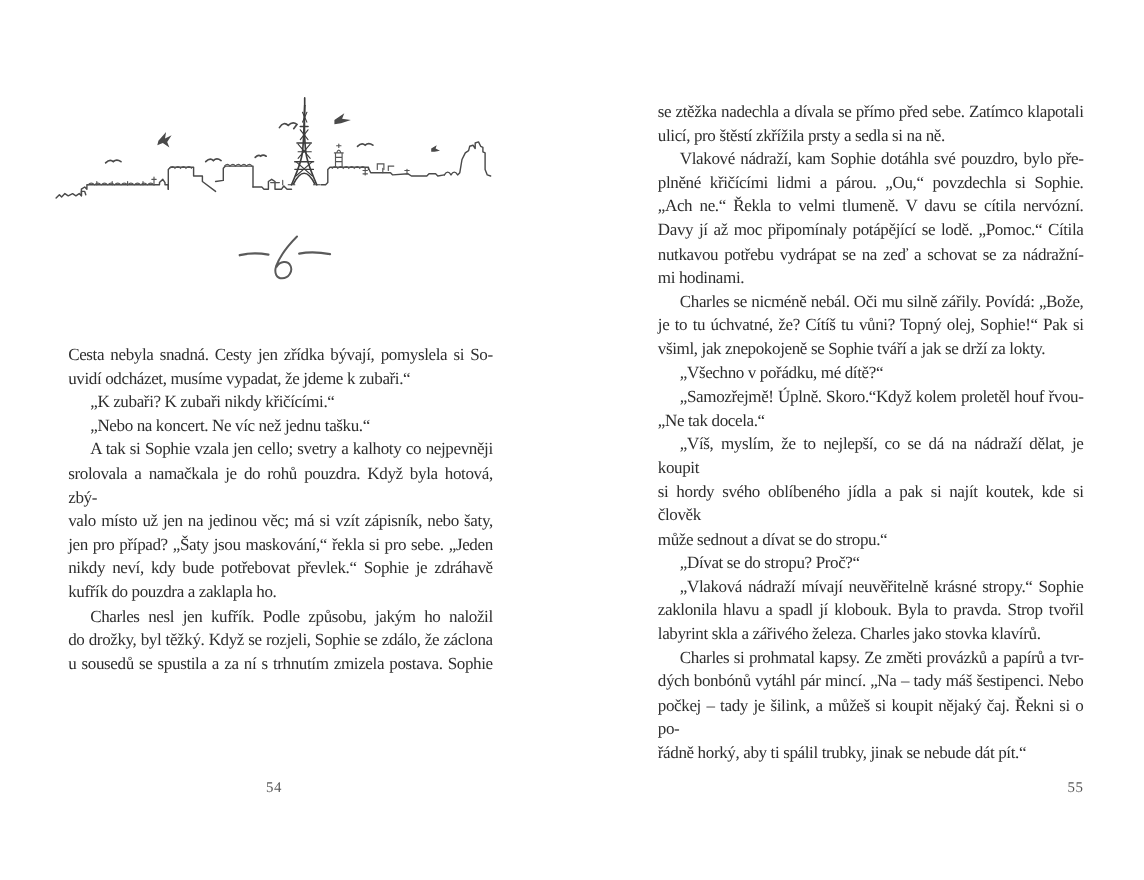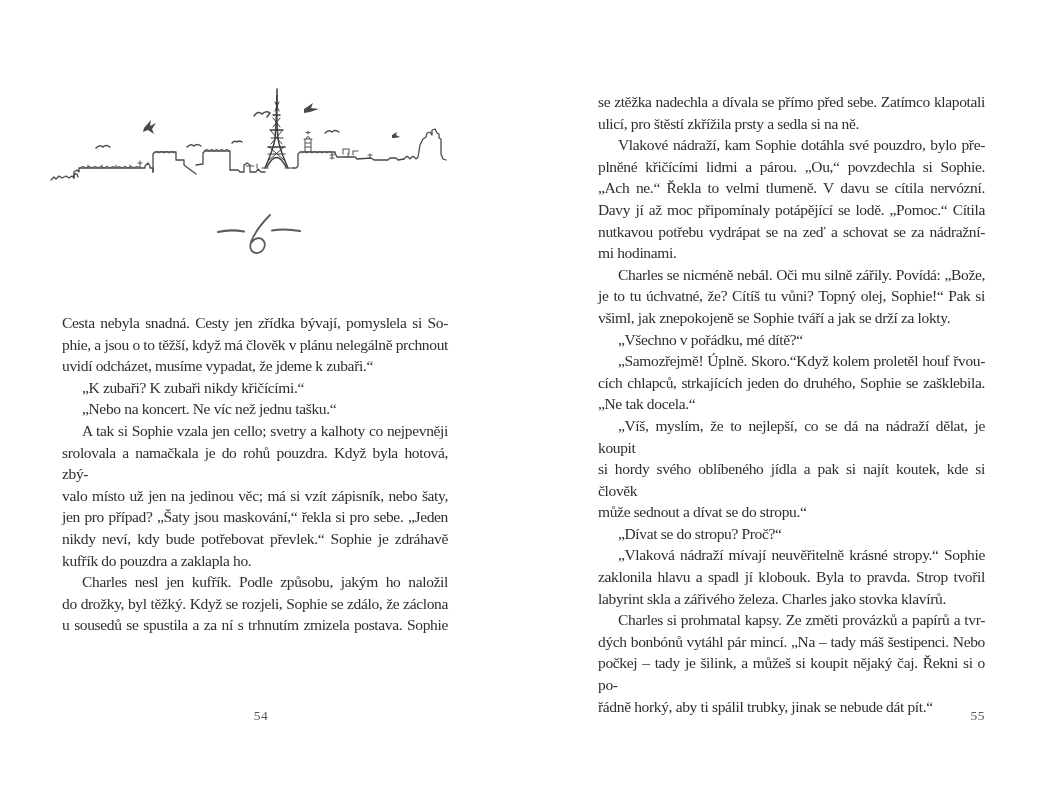--- a/index.html
+++ b/index.html
@@ -13,21 +13,21 @@
   }
   .text-left{left:62px;top:312px;width:386px;}
   .text-right{left:598px;top:91px;width:387px;}
   .line{text-align:justify;text-align-last:justify;white-space:normal;}
   .line.end{text-align-last:left;}
   .line.indent{text-indent:20px;}
   .page-number{
     position:absolute;top:708px;width:386px;text-align:center;
     font-size:13.5px;color:#555;letter-spacing:0.5px;
   }
-  .pn-left{left:68px;}
+  .pn-left{left:56px;}
   .pn-right{left:598px;width:387px;text-align:right;}
   .illustration{position:absolute;left:48px;top:84px;width:404px;height:175px;}
   svg .ink{stroke:#4a4a4a;stroke-width:1.3;fill:none;stroke-linecap:round;stroke-linejoin:round;}
   svg .ink-thin{stroke:#555;stroke-width:1.05;fill:none;stroke-linecap:round;}
   svg .tower{stroke:#3c3c3c;stroke-width:1.5;fill:none;stroke-linecap:round;stroke-linejoin:round;}
   svg .tower-thin{stroke:#3c3c3c;stroke-width:1px;fill:none;stroke-linecap:round;}
   svg .bird-fill{fill:#4a4a4a;stroke:none;}
   svg .bird-line{stroke:#4a4a4a;stroke-width:1.5;fill:none;stroke-linecap:round;}
   svg .orn{stroke:#5a5a5a;stroke-width:2.1;fill:none;stroke-linecap:round;}
   svg .orn-num{stroke:#5a5a5a;stroke-width:1.8;fill:none;stroke-linecap:round;stroke-linejoin:round;}
@@ -95,21 +95,20 @@
 
     <g aria-label="6">
       <path class="orn" d="M170,148 C178,146 188,146 196,147.5"></path>
       <path class="orn-num" d="M222,131 C214,139 206,150 203,158 C201,164.5 203.5,169 208.5,169 C214.5,169 218.5,162.5 216,157.5 C213.5,152.5 206.5,153.5 203.5,158.5"></path>
       <path class="orn" d="M224,146.5 C232,145 244,145.5 252,147"></path>
     </g>
   </svg>
 
   <div class="text-block text-left">
       <div class="line">Cesta nebyla snadná. Cesty jen zřídka bývají, pomyslela si So-</div>
-      <div class="line">phie, a jsou o to těžší, když má člověk v plánu nelegálně prchnout</div>
       <div class="line end">uvidí odcházet, musíme vypadat, že jdeme k zubaři.“</div>
       <div class="line indent end">„K zubaři? K zubaři nikdy křičícími.“</div>
       <div class="line indent end">„Nebo na koncert. Ne víc než jednu tašku.“</div>
       <div class="line indent">A tak si Sophie vzala jen cello; svetry a kalhoty co nejpevněji</div>
       <div class="line">srolovala a namačkala je do rohů pouzdra. Když byla hotová, zbý-</div>
       <div class="line">valo místo už jen na jedinou věc; má si vzít zápisník, nebo šaty,</div>
       <div class="line">jen pro případ? „Šaty jsou maskování,“ řekla si pro sebe. „Jeden</div>
       <div class="line">nikdy neví, kdy bude potřebovat převlek.“ Sophie je zdráhavě</div>
       <div class="line end">kufřík do pouzdra a zaklapla ho.</div>
       <div class="line indent">Charles nesl jen kufřík. Podle způsobu, jakým ho naložil</div>
@@ -124,21 +123,20 @@
       <div class="line">plněné křičícími lidmi a párou. „Ou,“ povzdechla si Sophie.</div>
       <div class="line">„Ach ne.“ Řekla to velmi tlumeně. V davu se cítila nervózní.</div>
       <div class="line">Davy jí až moc připomínaly potápějící se lodě. „Pomoc.“ Cítila</div>
       <div class="line">nutkavou potřebu vydrápat se na zeď a schovat se za nádražní-</div>
       <div class="line end">mi hodinami.</div>
       <div class="line indent">Charles se nicméně nebál. Oči mu silně zářily. Povídá: „Bože,</div>
       <div class="line">je to tu úchvatné, že? Cítíš tu vůni? Topný olej, Sophie!“ Pak si</div>
       <div class="line end">všiml, jak znepokojeně se Sophie tváří a jak se drží za lokty.</div>
       <div class="line indent end">„Všechno v pořádku, mé dítě?“</div>
       <div class="line indent">„Samozřejmě! Úplně. Skoro.“Když kolem proletěl houf řvou-</div>
-      <div class="line">cích chlapců, strkajících jeden do druhého, Sophie se zašklebila.</div>
       <div class="line end">„Ne tak docela.“</div>
       <div class="line indent">„Víš, myslím, že to nejlepší, co se dá na nádraží dělat, je koupit</div>
       <div class="line">si hordy svého oblíbeného jídla a pak si najít koutek, kde si člověk</div>
       <div class="line end">může sednout a dívat se do stropu.“</div>
       <div class="line indent end">„Dívat se do stropu? Proč?“</div>
       <div class="line indent">„Vlaková nádraží mívají neuvěřitelně krásné stropy.“ Sophie</div>
       <div class="line">zaklonila hlavu a spadl jí klobouk. Byla to pravda. Strop tvořil</div>
       <div class="line end">labyrint skla a zářivého železa. Charles jako stovka klavírů.</div>
       <div class="line indent">Charles si prohmatal kapsy. Ze změti provázků a papírů a tvr-</div>
       <div class="line">dých bonbónů vytáhl pár mincí. „Na – tady máš šestipenci. Nebo</div>

